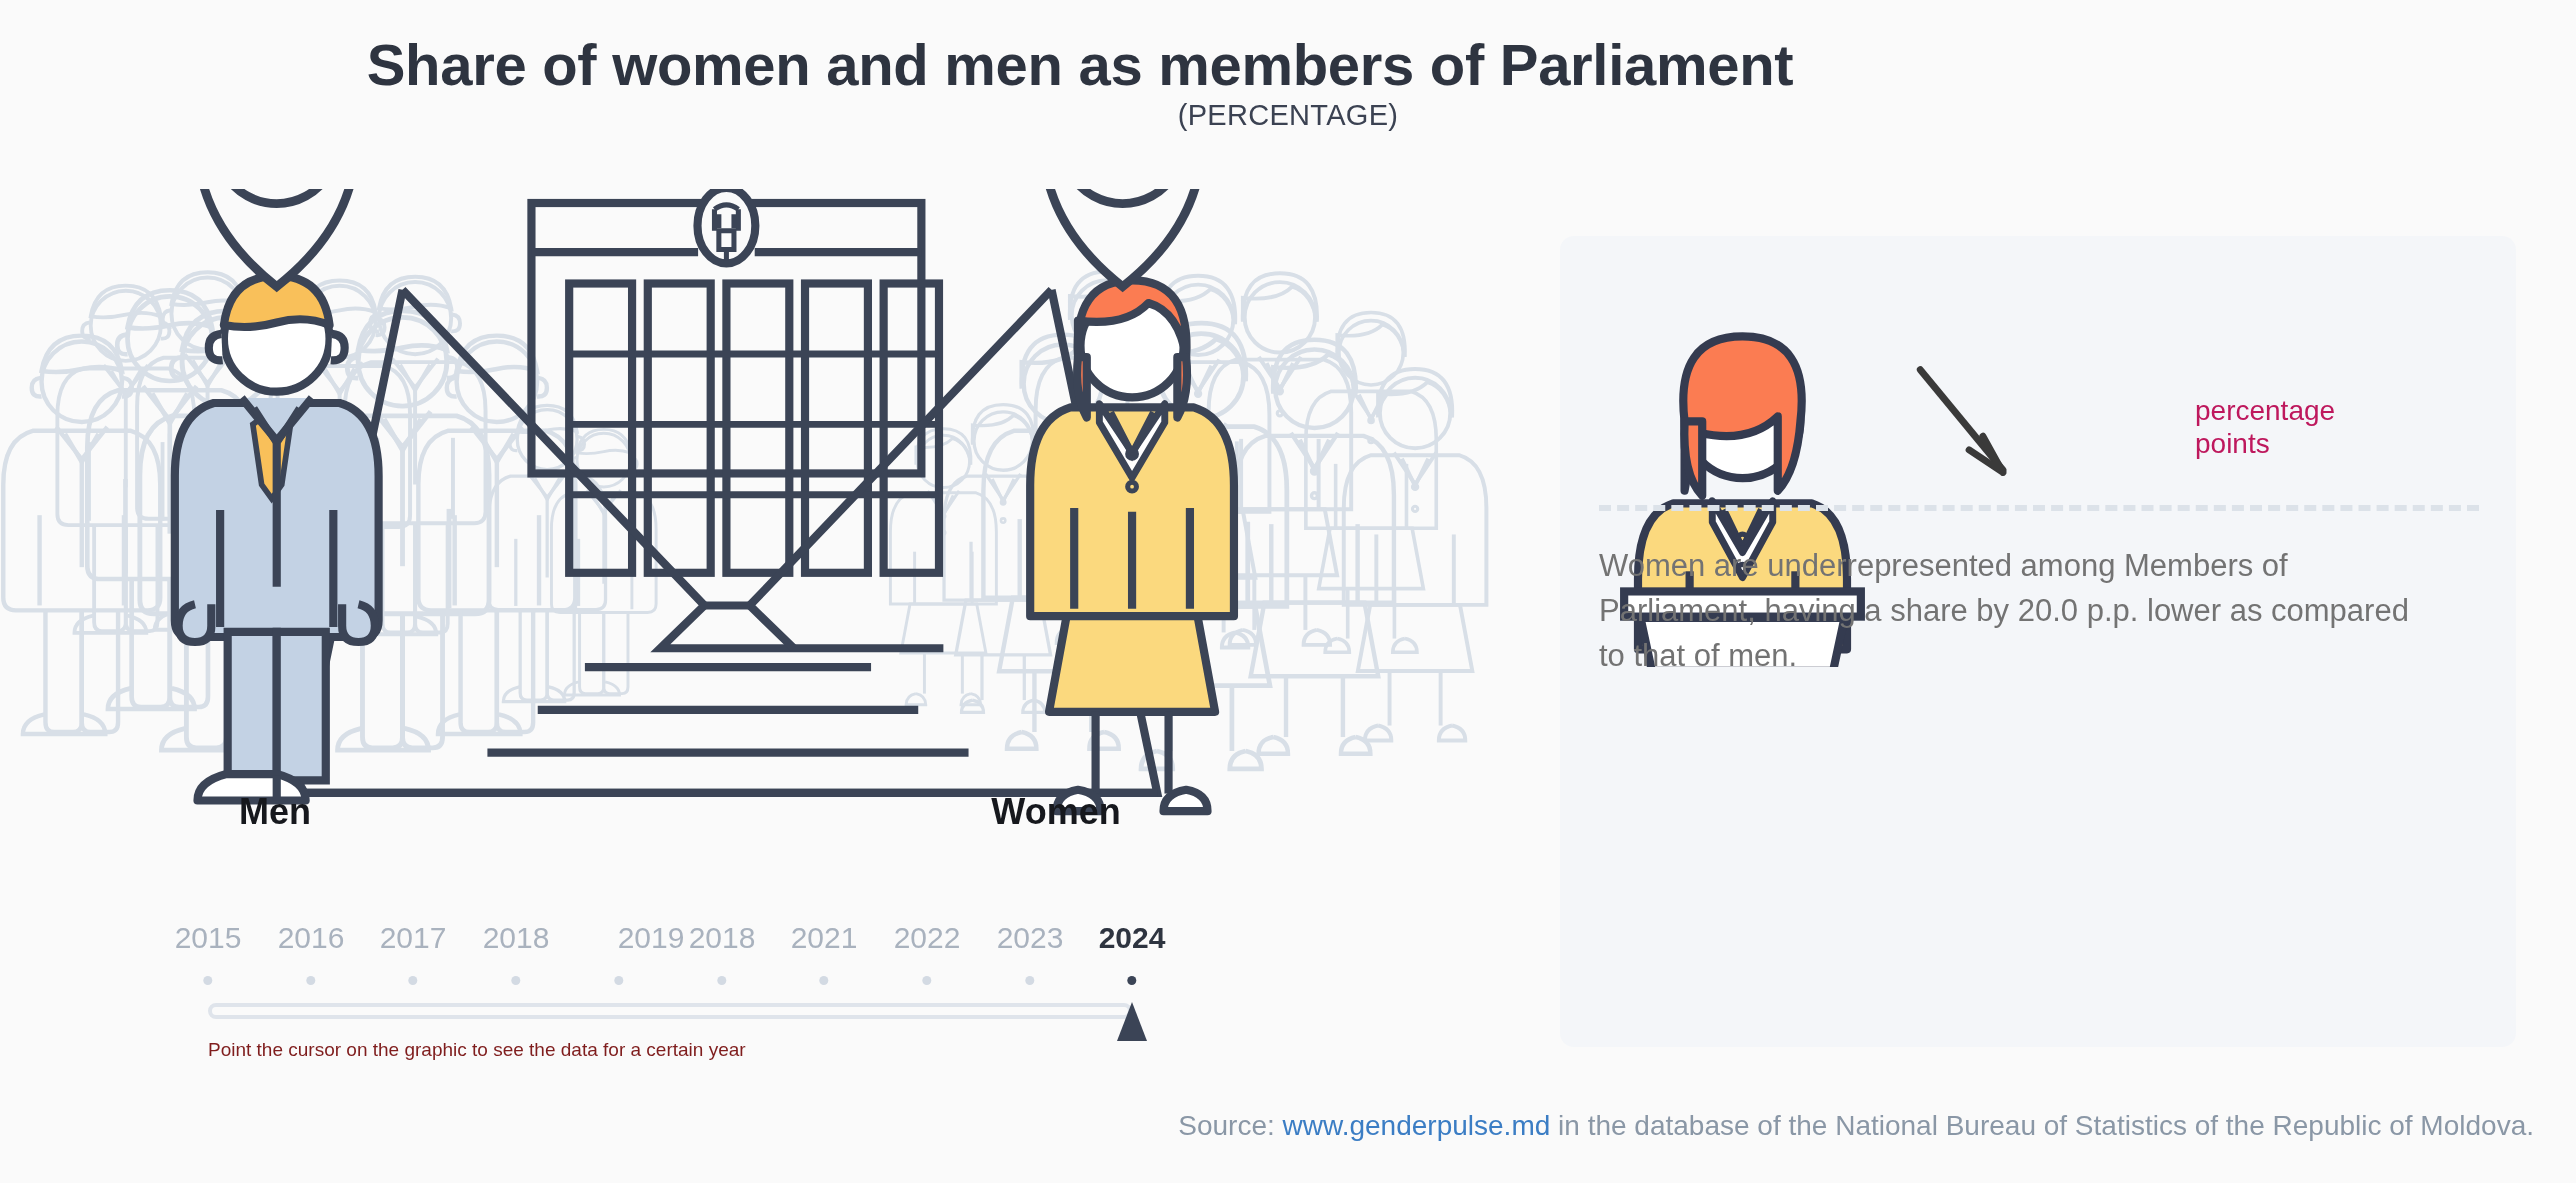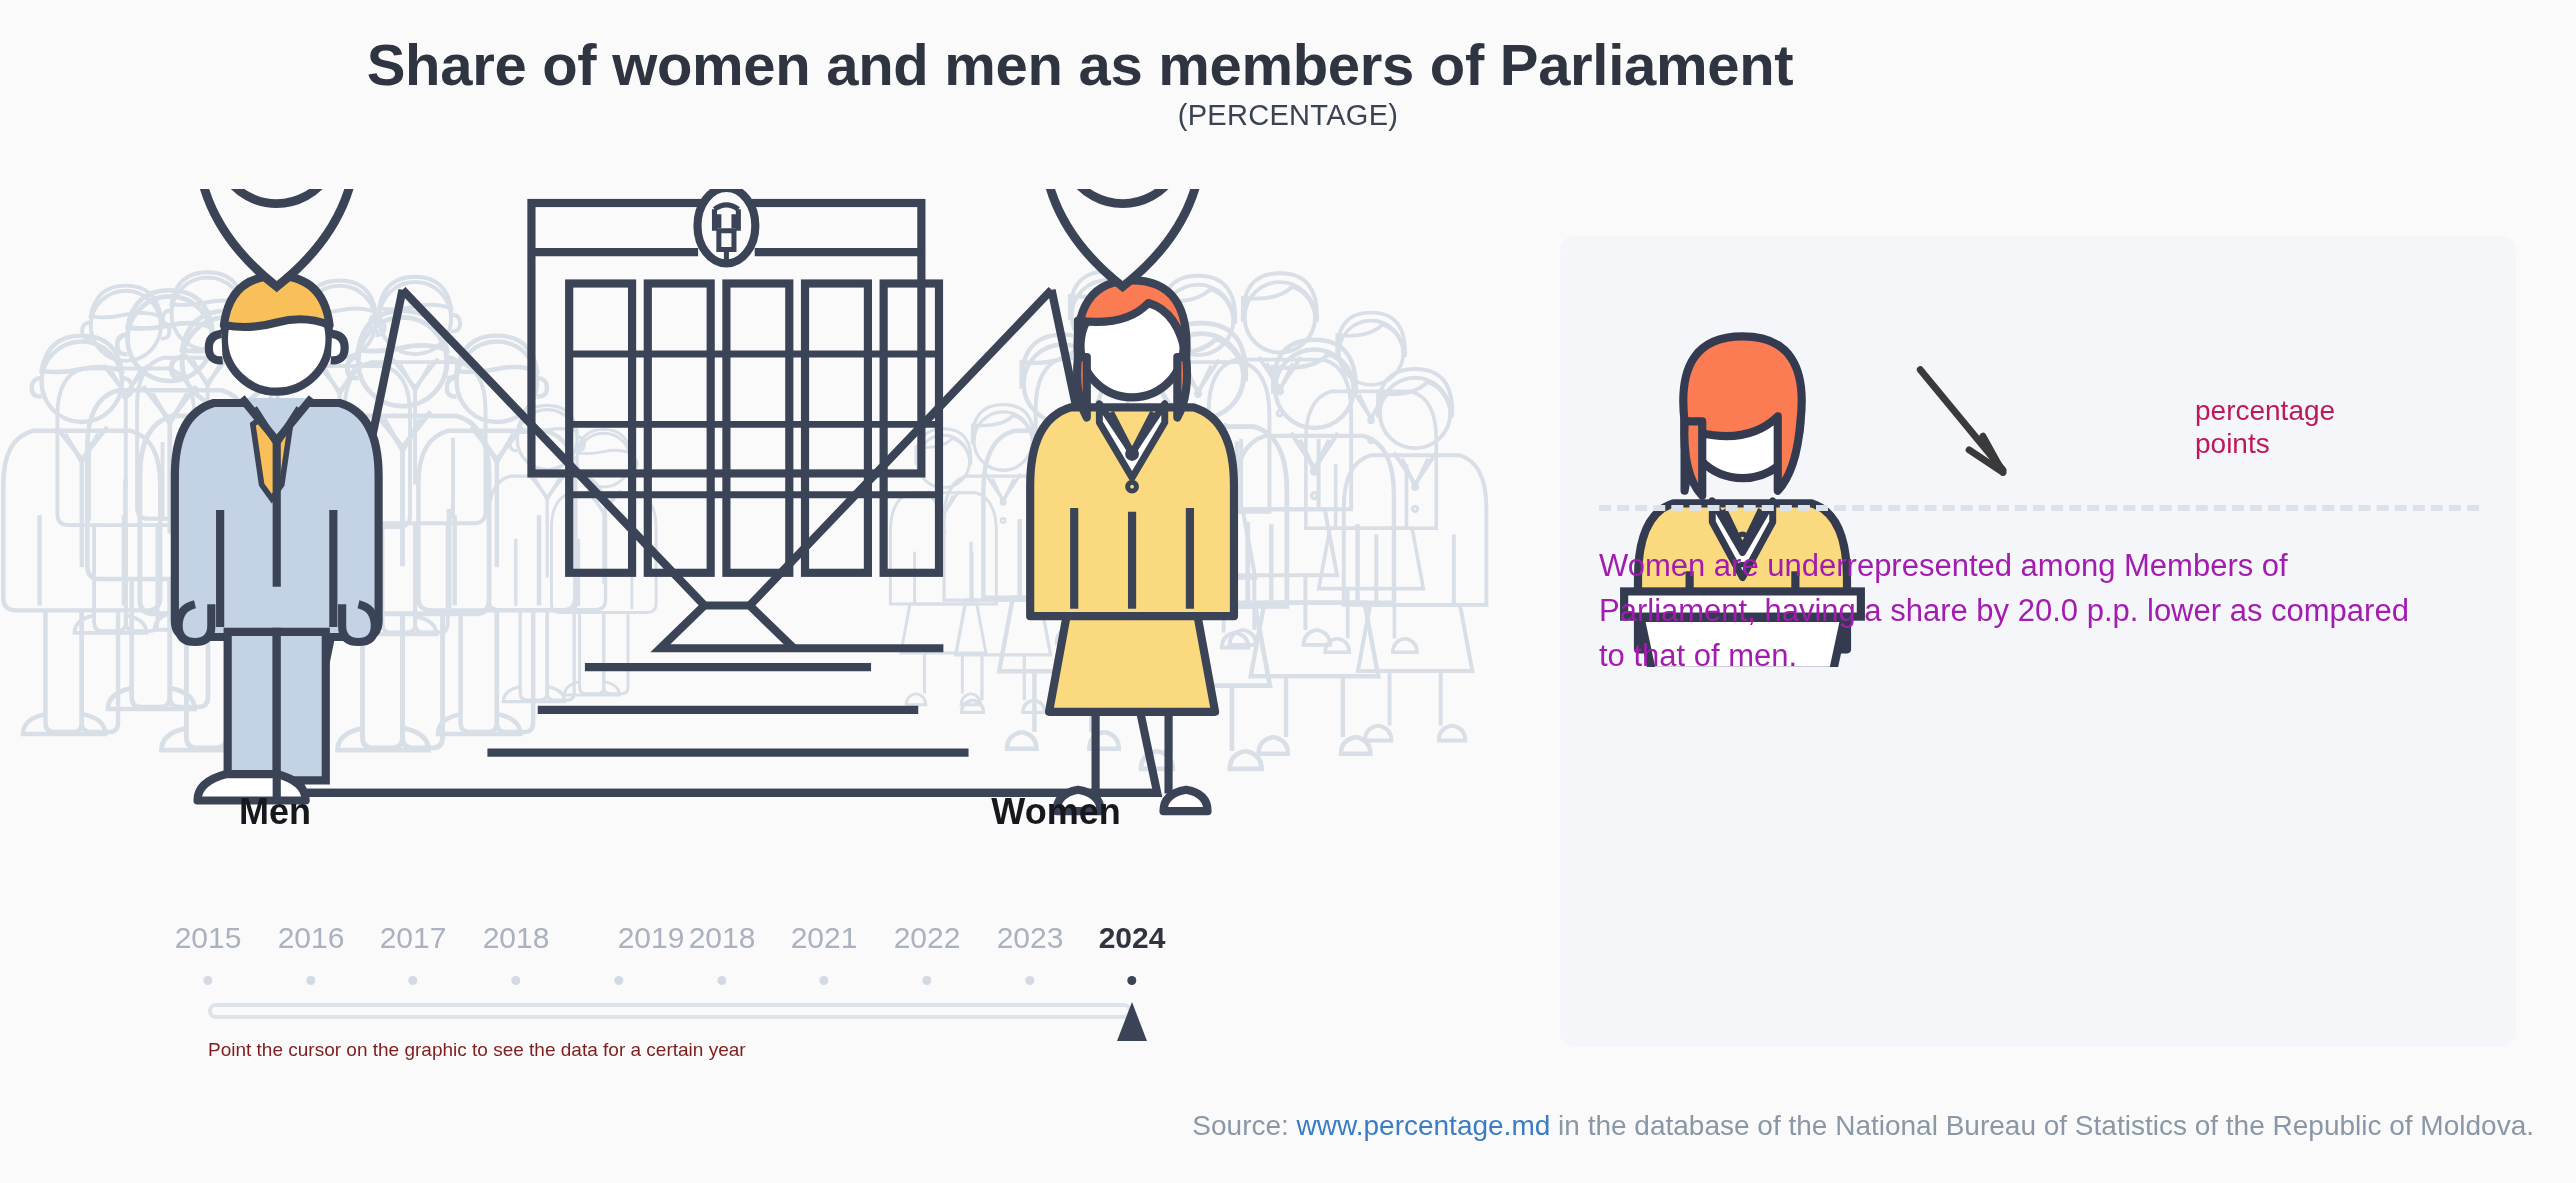--- a/index.html
+++ b/index.html
@@ -154,21 +154,21 @@
     left: 39px; top: 269px;
     width: 880px; height: 0;
     border-top: 6.3px dashed #DCE2E9;
   }
   #summary {
     position: absolute;
     left: 39px; top: 308px;
     width: 830px;
     font-size: 31px;
     line-height: 1.45;
-    color: #a21caf;
+    color: #737373;
   }
 
   
   #source {
     position: absolute;
     left: 0; top: 1110px;
     width: 2534px;
     text-align: right;
     font-size: 28px;
     color: #8A97A6;
@@ -462,17 +462,17 @@
       <div>points</div>
     </div>
 
 
     <div id="divider"></div>
 
     <div id="summary">Women are underrepresented among Members of Parliament, having a share by 20.0 p.p. lower as compared to that of men.</div>
   </div>
 
   <div id="source">
-    <span>Source: </span><a href="#">www.percentage.md</a><span> in the database of the National Bureau of Statistics of the Republic of Moldova.</span>
+    <span>Source: </span><a href="#">www.genderpulse.md</a><span> in the database of the National Bureau of Statistics of the Republic of Moldova.</span>
   </div>
 
 </div>
 
 
 </body></html>

